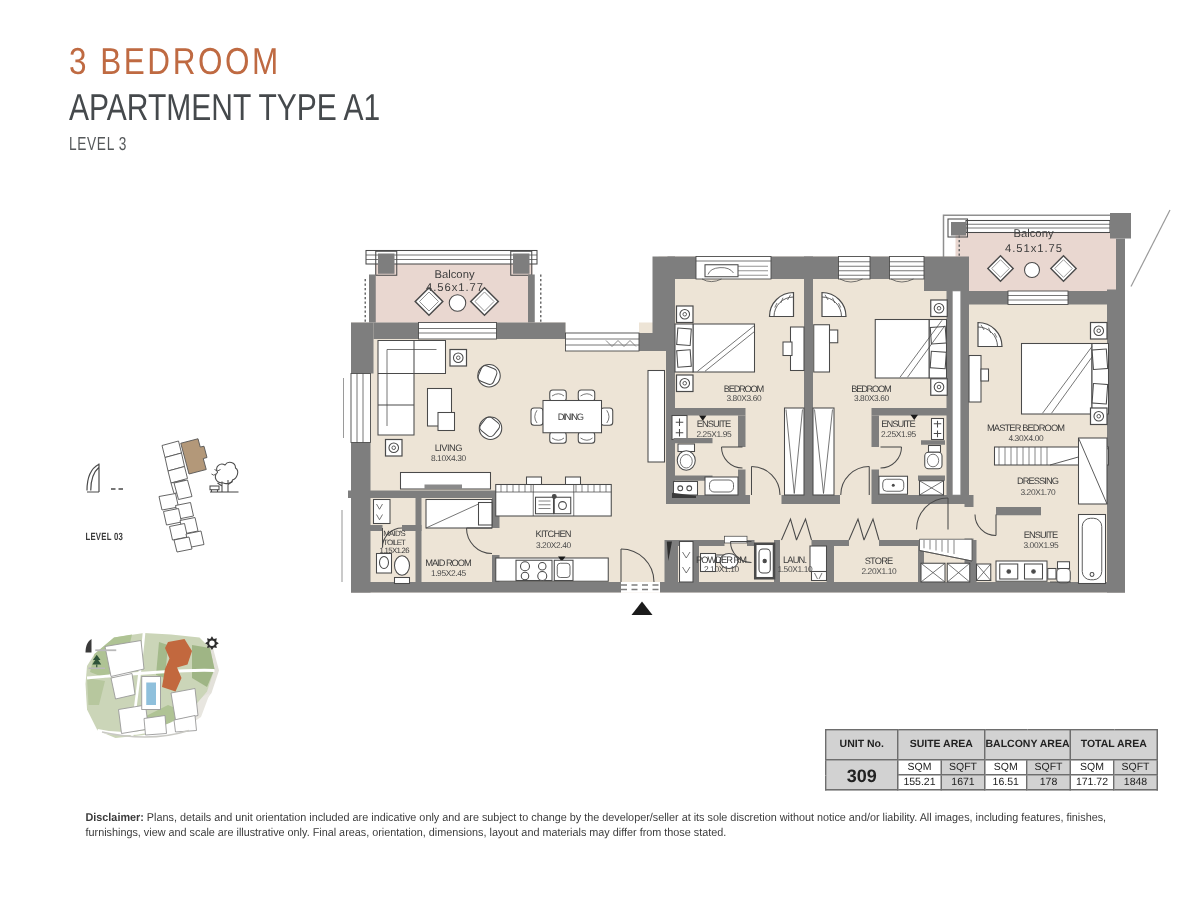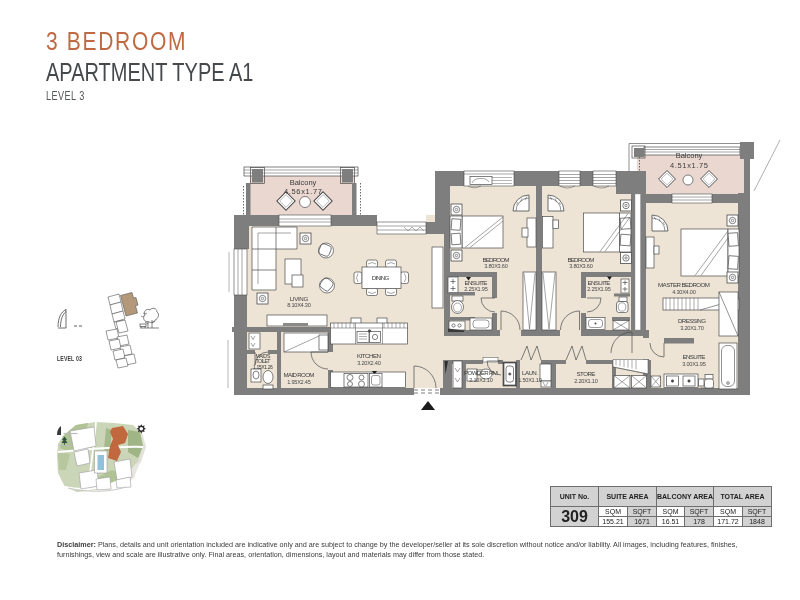--- a/index.html
+++ b/index.html
@@ -28,21 +28,21 @@
 
 <table class="area">
   <tbody>
       <tr>
     <td class="g" style="width:47px;height:19px;font-weight:bold;">UNIT No.</td>
     <td class="g" colspan="2" style="width:56px;font-weight:bold;">SUITE AREA</td>
     <td class="g" colspan="2" style="width:55px;font-weight:bold;">BALCONY AREA</td>
     <td class="g" colspan="2" style="width:56px;font-weight:bold;">TOTAL AREA</td>
   </tr>
   <tr>
-    <td class="g" rowspan="2" style="font-size:16px;font-weight:bold;">309</td>
+    <td class="g" rowspan="2" style="font-size:12px;font-weight:bold;">309</td>
     <td class="w" style="width:28px;height:9px;">SQM</td>
     <td class="g" style="width:28px;">SQFT</td>
     <td class="w" style="width:27px;">SQM</td>
     <td class="g" style="width:28px;">SQFT</td>
     <td class="w" style="width:28px;">SQM</td>
     <td class="g" style="width:28px;">SQFT</td>
   </tr>
   <tr>
     <td class="w" style="height:9px;">155.21</td>
     <td class="g">1671</td>

